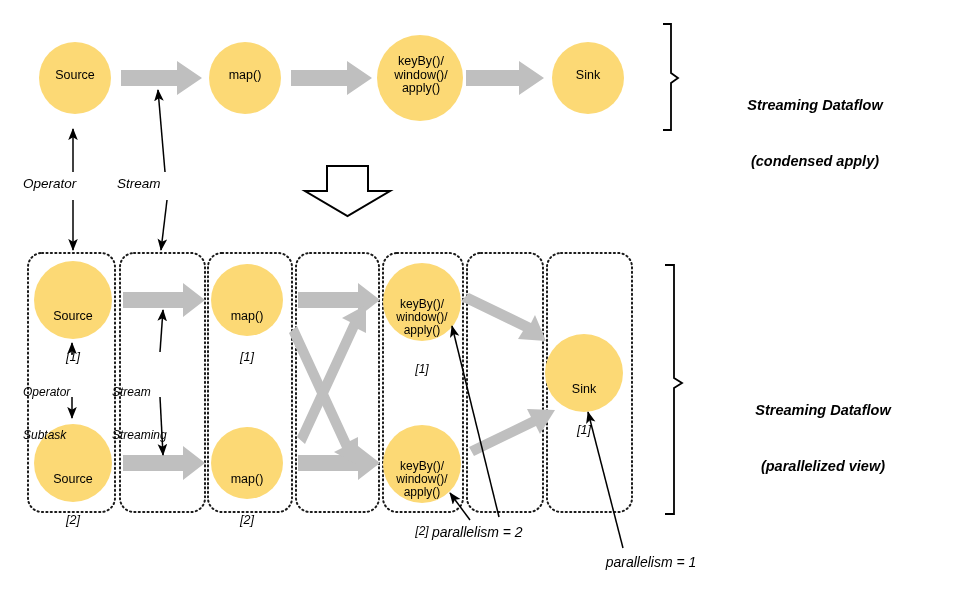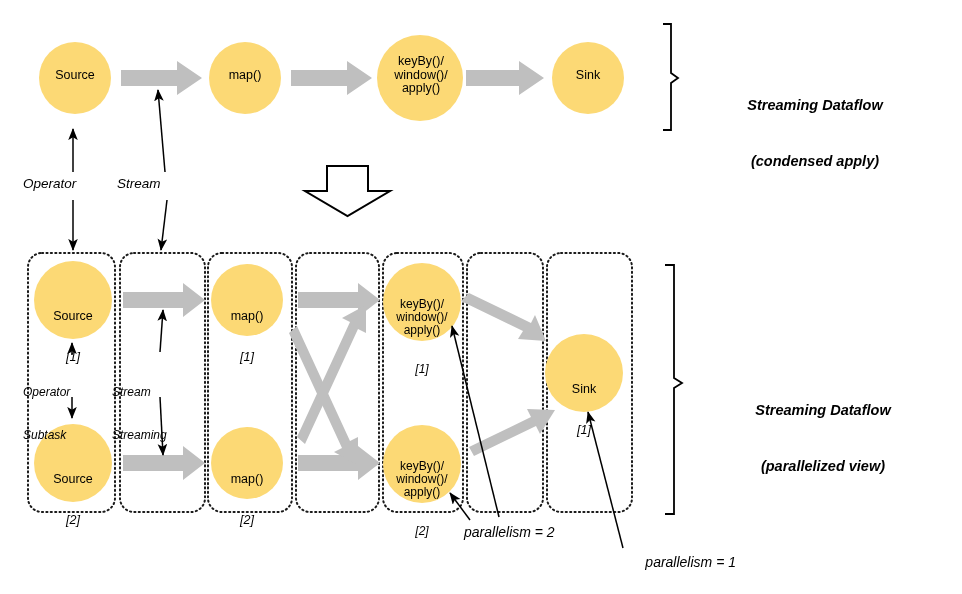--- a/index.html
+++ b/index.html
@@ -225,22 +225,22 @@
   <div class="annot" style="left:23px; top:357px; width:100px; font-size:12px;">
     <div>Operator</div>
     <div>Subtask</div>
   </div>
 
   <div class="annot" style="left:112px; top:357px; width:100px; font-size:12px;">
     <div>Stream</div>
     <div>Streaming</div>
   </div>
 
-  <div class="annot" style="left:432px; top:524px; width:160px; font-size:14px; text-align:left;margin-left:32px;">parallelism = 2</div>
-
-  <div class="annot" style="left:566px; top:554px; width:170px; font-size:14px; text-align:right;">parallelism = 1</div>
+  <div class="annot" style="left:432px; top:524px; width:160px; font-size:14px; text-align:left;">parallelism = 2</div>
+
+  <div class="annot" style="left:566px; top:554px; width:170px; font-size:14px; text-align:center;">parallelism = 1</div>
 
   <div class="bracket-label" style="left:703px; top:363px; width:240px; font-size:14.5px; text-align:center;">
     <div>Streaming Dataflow</div>
     <div>(parallelized view)</div>
   </div>
 
 </div>
 
 </body></html>

